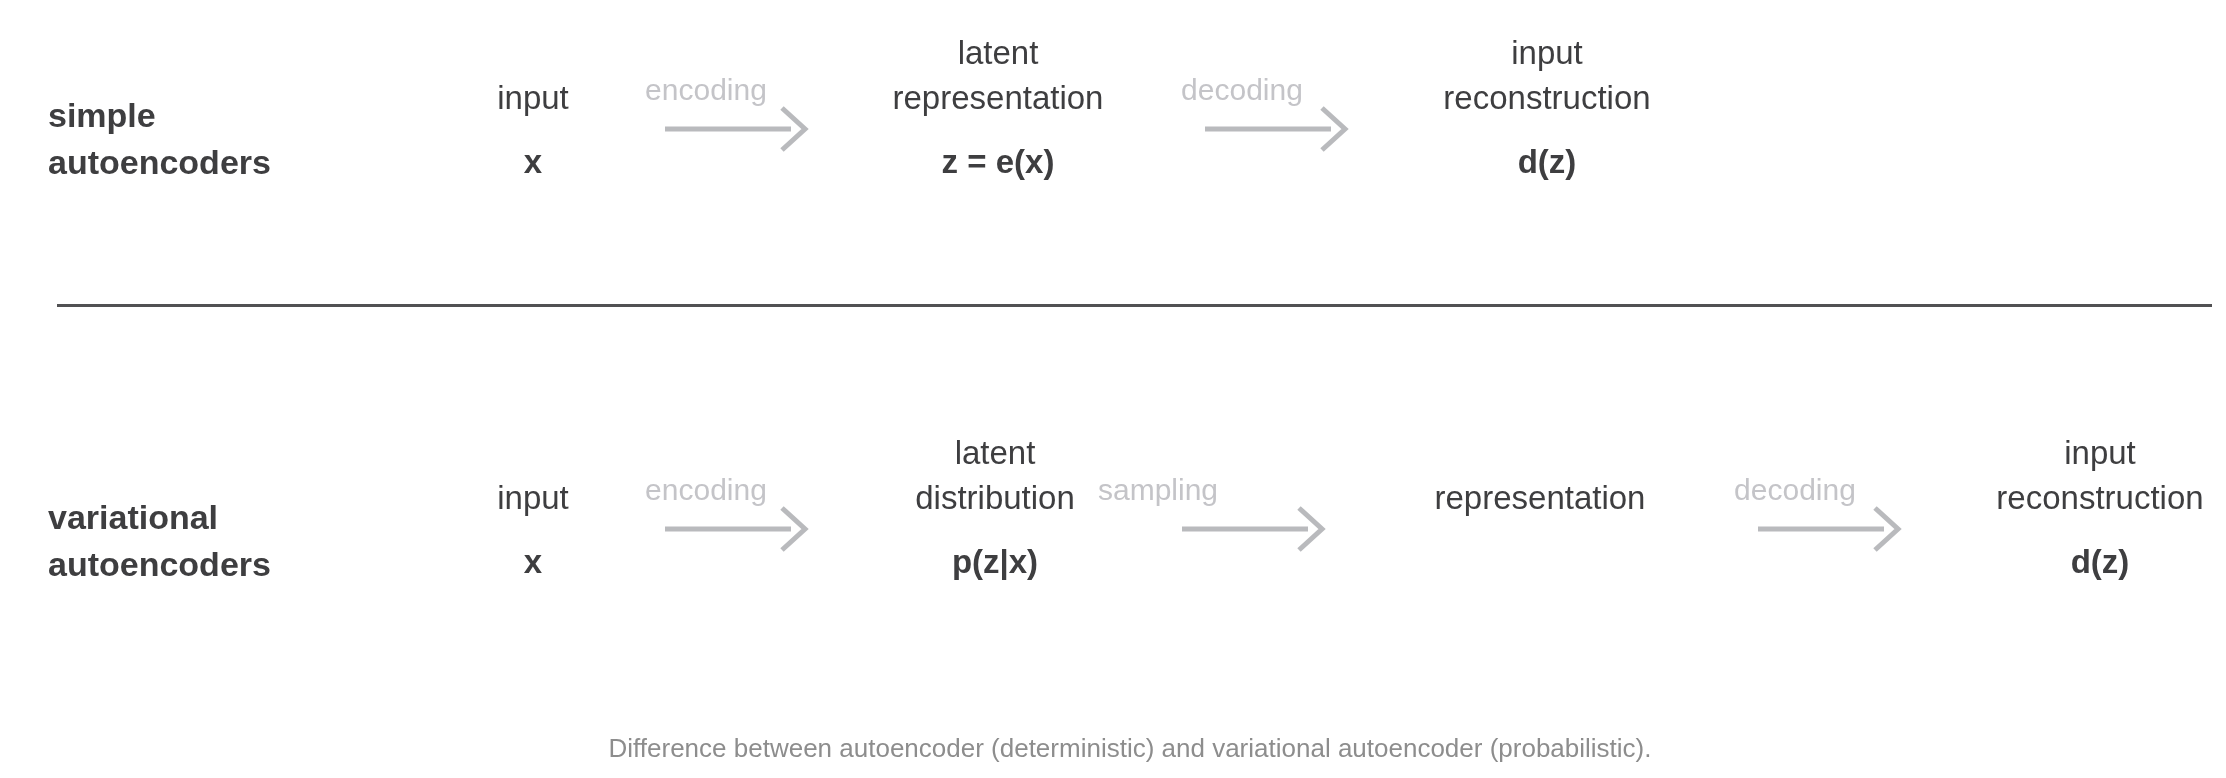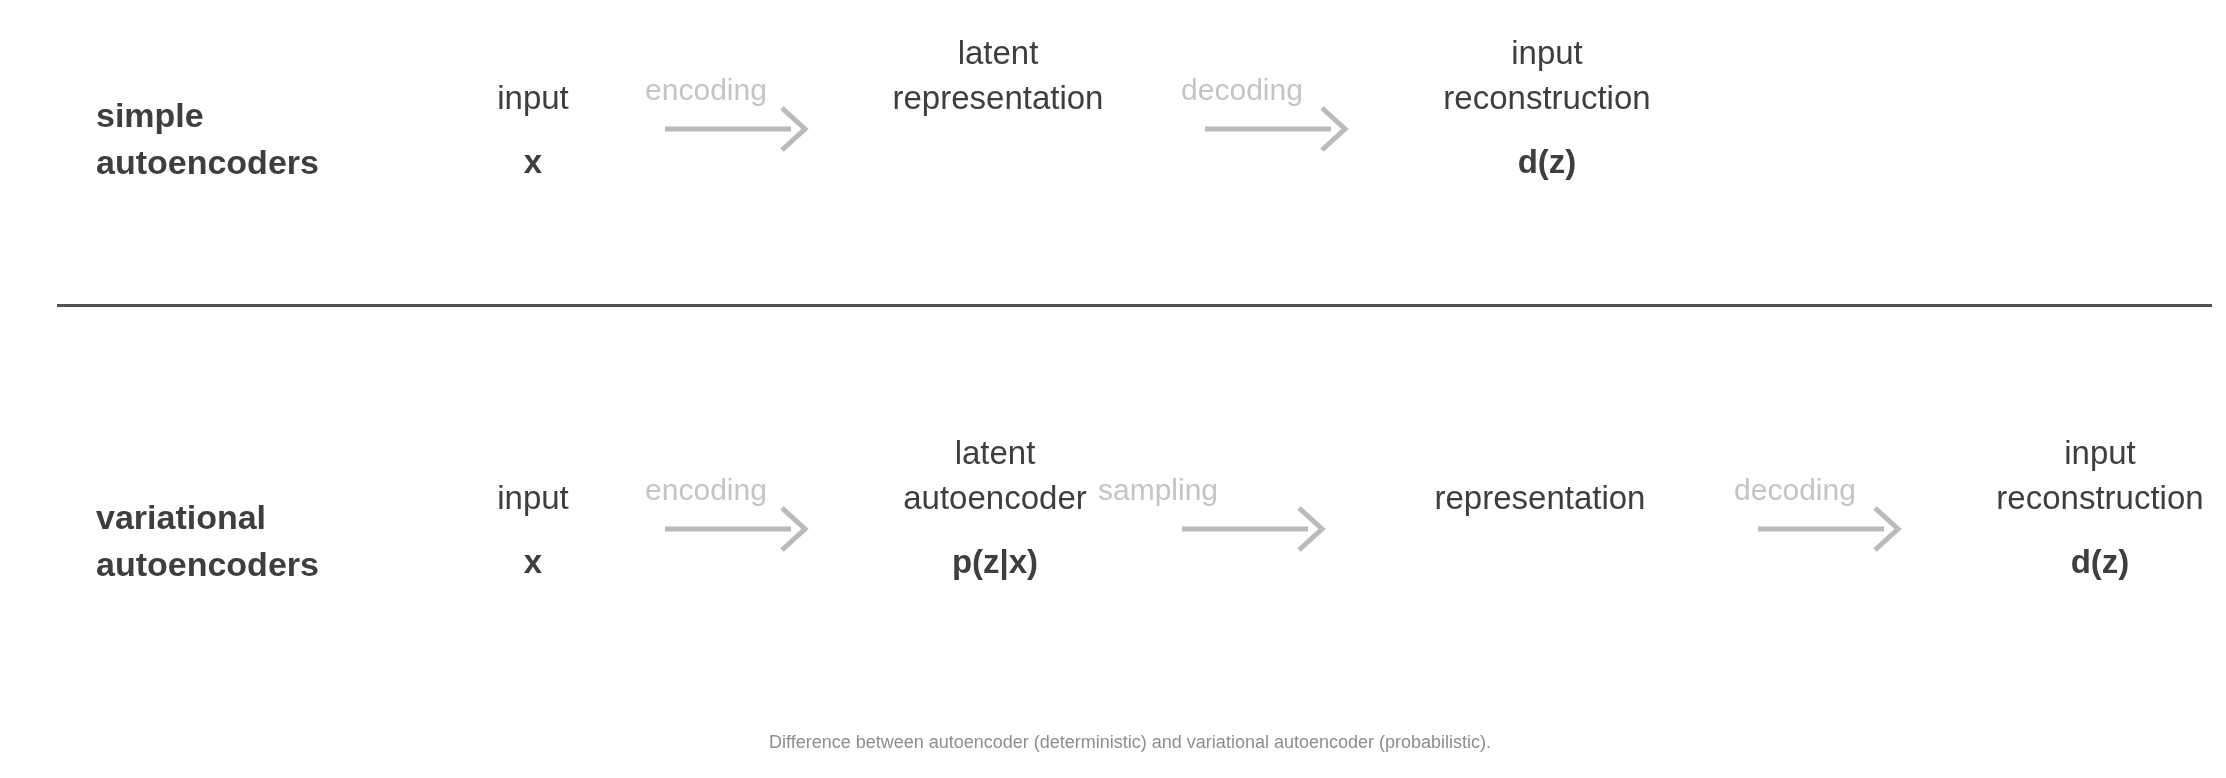--- a/index.html
+++ b/index.html
@@ -16,21 +16,21 @@
     background:var(--bg);
     font-family:"Liberation Sans","DejaVu Sans",sans-serif;
     overflow:hidden;
   }
   .canvas{position:relative;width:2226px;height:778px;}
 
   
   .side-label{
     position:absolute;left:48px;
     font-weight:bold;font-size:34px;line-height:47px;
-    color:var(--text-dark);white-space:nowrap;margin-left:48px;
+    color:var(--text-dark);white-space:nowrap;
   }
   .side-label span{display:block;}
 
   
   .col{
     position:absolute;width:380px;
     transform:translateX(-50%);
     text-align:center;color:var(--text-dark);
     white-space:nowrap;
   }
@@ -54,22 +54,23 @@
   .ashape line,.ashape polyline{
     stroke:var(--arrow-gray);stroke-width:5;fill:none;
   }
 
   .divider{
     position:absolute;background:var(--divider);
   }
 
   .caption{
     position:absolute;transform:translateX(-50%);
-    font-size:18px;line-height:30px;color:var(--caption);
+    font-size:26px;line-height:30px;color:var(--caption);
     white-space:nowrap;
+    margin-top:6px;
   }
 </style>
 </head>
 <body>
 
 <div class="canvas">
 
   <div class="side-label" style="top:92px">
     <span>simple</span>
     <span>autoencoders</span>
@@ -88,20 +89,21 @@
       <line x1="2" y1="26" x2="128" y2="26"></line>
       <polyline points="119,5 142,26 119,47"></polyline>
     </svg>
   </div>
 
   <div class="col" style="left:998px;top:30px">
     <div class="name">
       <span>latent</span>
       <span>representation</span>
     </div>
+    <div class="formula">z = e(x)</div>
   </div>
 
   <div>
     <div class="alabel" style="left:1242px;top:74px">decoding</div>
     <svg class="ashape" style="left:1203px;top:103px" viewBox="0 0 150 50">
       <line x1="2" y1="26" x2="128" y2="26"></line>
       <polyline points="119,5 142,26 119,47"></polyline>
     </svg>
   </div>
 
@@ -131,21 +133,21 @@
     <div class="alabel" style="left:706px;top:474px">encoding</div>
     <svg class="ashape" style="left:663px;top:503px" viewBox="0 0 150 50">
       <line x1="2" y1="26" x2="128" y2="26"></line>
       <polyline points="119,5 142,26 119,47"></polyline>
     </svg>
   </div>
 
   <div class="col" style="left:995px;top:430px">
     <div class="name">
       <span>latent</span>
-      <span>autoencoder</span>
+      <span>distribution</span>
     </div>
     <div class="formula">p(z|x)</div>
   </div>
 
   <div>
     <div class="alabel" style="left:1158px;top:474px">sampling</div>
     <svg class="ashape" style="left:1180px;top:503px" viewBox="0 0 150 50">
       <line x1="2" y1="26" x2="128" y2="26"></line>
       <polyline points="119,5 142,26 119,47"></polyline>
     </svg>

